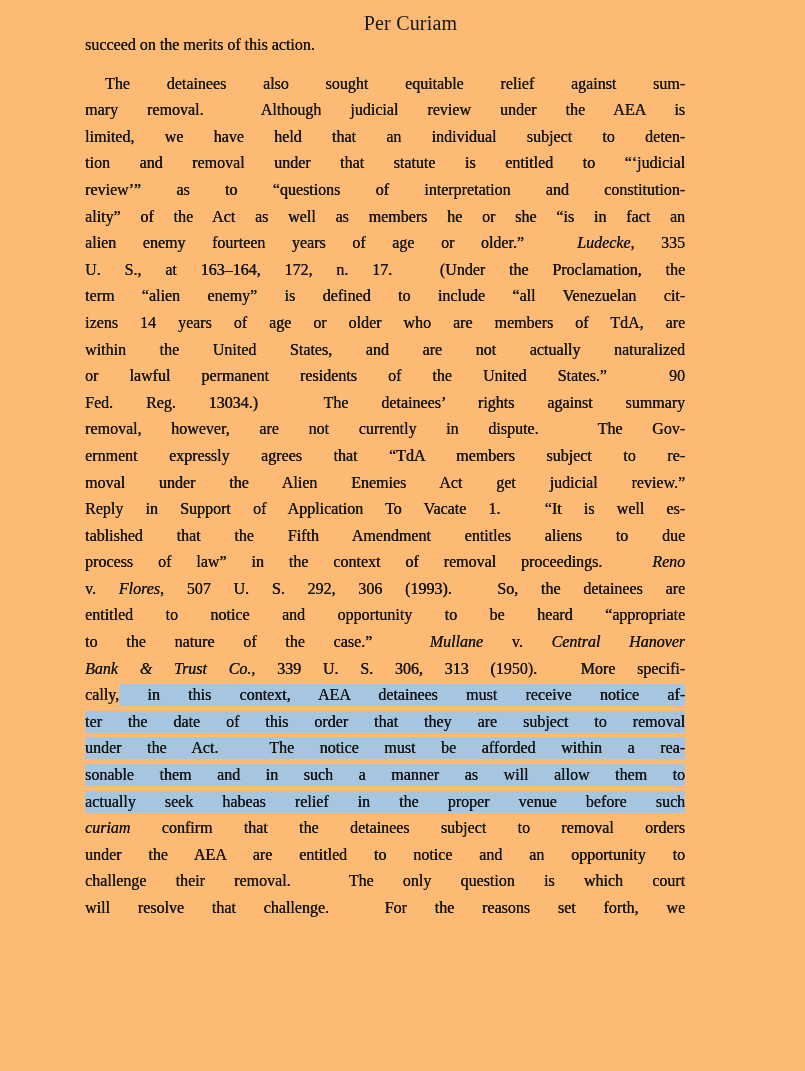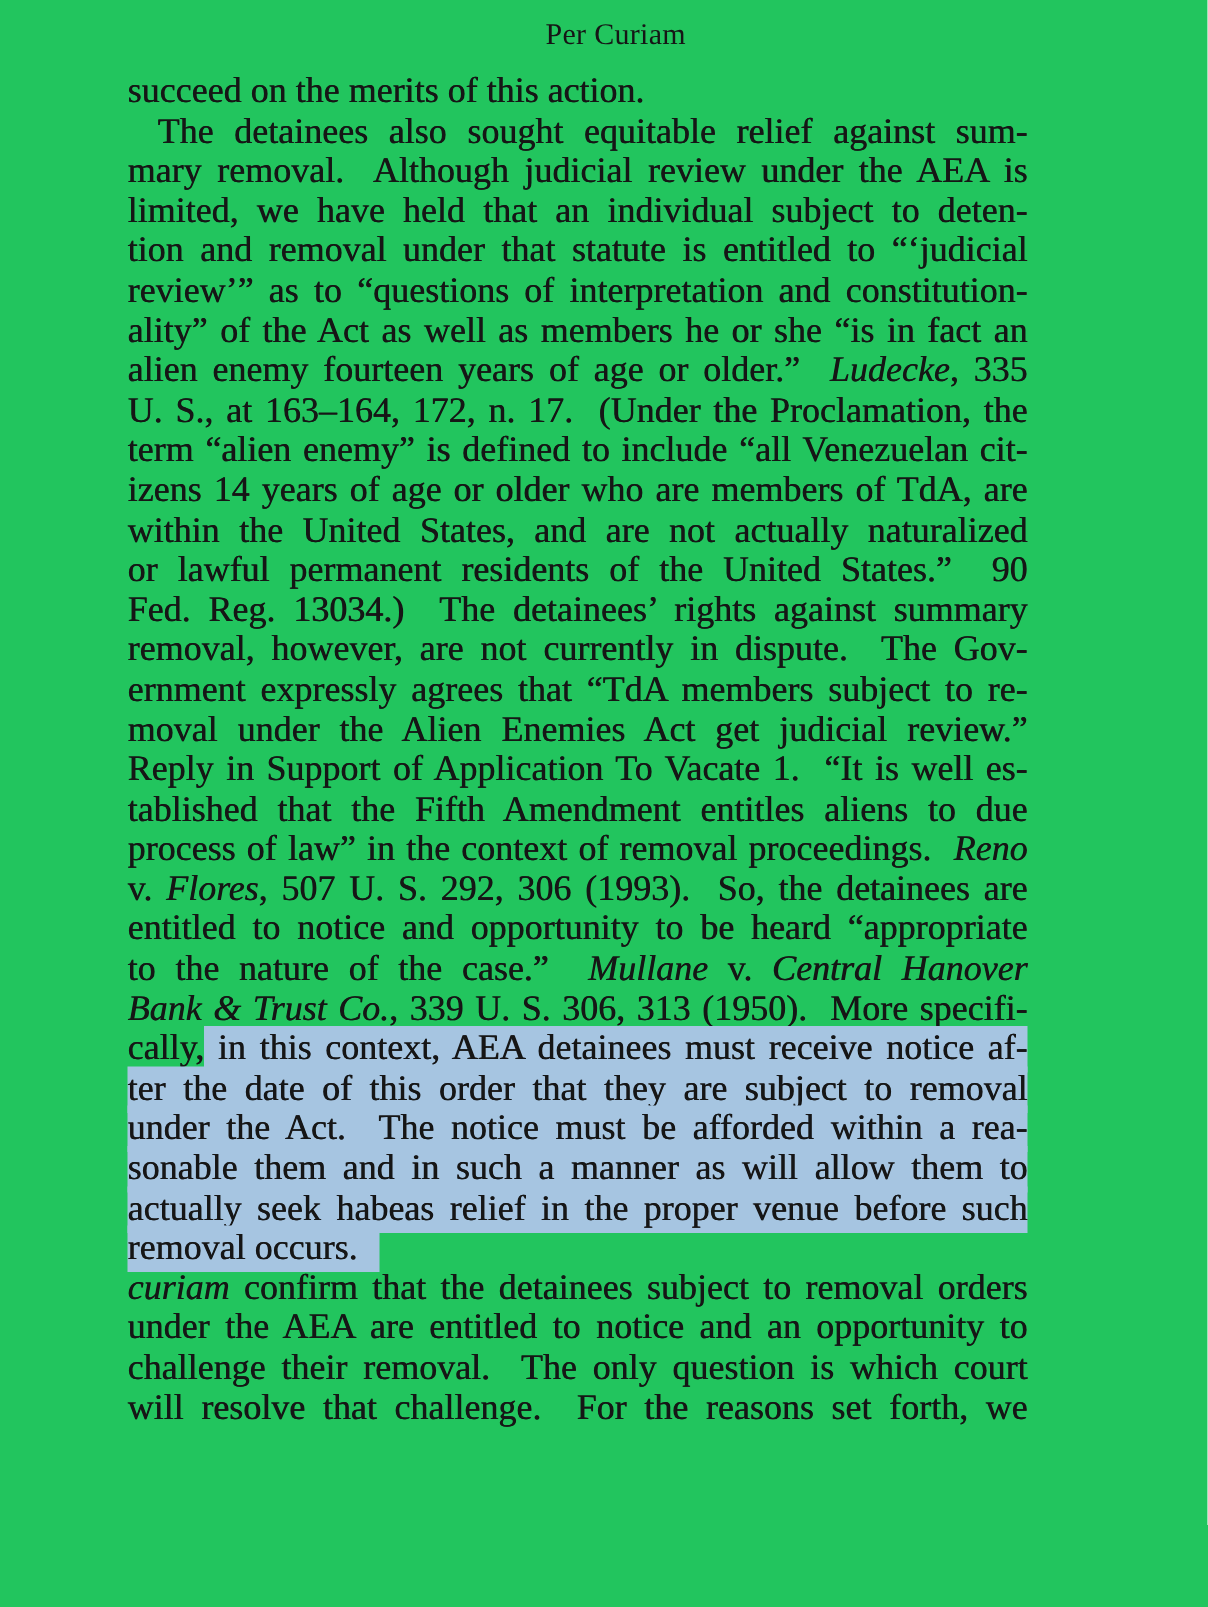--- a/index.html
+++ b/index.html
@@ -22,54 +22,55 @@
     left: 16px;
     width: 789px;
     text-align: center;
     font-size: 20px;
     line-height: 24px;
     letter-spacing: 0.2px;
   }
   .content {
     position: absolute;
     left: 85px;
-    top: 48px;
+    top: 32px;
     width: 600px;
-    font-size: 24px;
+    font-size: 16px;
     text-shadow: 0.35px 0 0 currentColor;
   }
   .line {
     height: 26.6px;
     line-height: 26.6px;
     text-align: justify;
     text-align-last: justify;
     text-justify: inter-word;
     white-space: normal;
   }
   .line.no-just {
     text-align-last: left;
   }
   .line.indent {
     text-indent: 20px;
+    margin-top: 12px;
   }
   .it {
     font-style: italic;
   }
   .hl {
     background-color: var(--hl, #a6c5e1);
     padding: 2px 0 3px 0;
   }
   .hl-end {
     padding-right: 15px;
   }
 </style>
 </head>
 <body>
 
-<div class="page" style="--hl: #a6c5e1; background: #22c55e; color: rgb(22, 22, 22);">
+<div class="page" style="--hl: #a6c5e1; background: #fdba74; color: rgb(22, 22, 22);">
   <div class="running-head">Per Curiam</div>
   <div class="content">
       <div class="line no-just"><span>succeed on the merits of this action.</span></div>
       <div class="line indent"><span>The detainees also sought equitable relief against sum-</span></div>
       <div class="line"><span>mary removal.&nbsp; Although judicial review under the AEA is</span></div>
       <div class="line"><span>limited, we have held that an individual subject to deten-</span></div>
       <div class="line"><span>tion and removal under that statute is entitled to “‘judicial</span></div>
       <div class="line"><span>review’” as to “questions of interpretation and constitution-</span></div>
       <div class="line"><span>ality” of the Act as well as members he or she “is in fact an</span></div>
       <div class="line"><span>alien enemy fourteen years of age or older.”&nbsp; </span><span class="it">Ludecke</span><span>, 335</span></div>
@@ -87,19 +88,18 @@
       <div class="line"><span>process of law” in the context of removal proceedings.&nbsp; </span><span class="it">Reno</span></div>
       <div class="line"><span>v. </span><span class="it">Flores</span><span>, 507 U. S. 292, 306 (1993).&nbsp; So, the detainees are</span></div>
       <div class="line"><span>entitled to notice and opportunity to be heard “appropriate</span></div>
       <div class="line"><span>to the nature of the case.”&nbsp; </span><span class="it">Mullane</span><span> v. </span><span class="it">Central Hanover</span></div>
       <div class="line"><span class="it">Bank &amp; Trust Co.</span><span>, 339 U. S. 306, 313 (1950).&nbsp; More specifi-</span></div>
       <div class="line"><span>cally,</span><span class="hl"> in this context, AEA detainees must receive notice af-</span></div>
       <div class="line"><span class="hl">ter the date of this order that they are subject to removal</span></div>
       <div class="line"><span class="hl">under the Act.&nbsp; The notice must be afforded within a rea-</span></div>
       <div class="line"><span class="hl">sonable them and in such a manner as will allow them to</span></div>
       <div class="line"><span class="hl">actually seek habeas relief in the proper venue before such</span></div>
-      <div class="line no-just"><span class="hl hl-end">removal occurs.</span></div>
       <div class="line"><span class="it">curiam</span><span> confirm that the detainees subject to removal orders</span></div>
       <div class="line"><span>under the AEA are entitled to notice and an opportunity to</span></div>
       <div class="line"><span>challenge their removal.&nbsp; The only question is which court</span></div>
       <div class="line"><span>will resolve that challenge.&nbsp; For the reasons set forth, we</span></div>
     </div>
 </div>
 
 </body></html>

